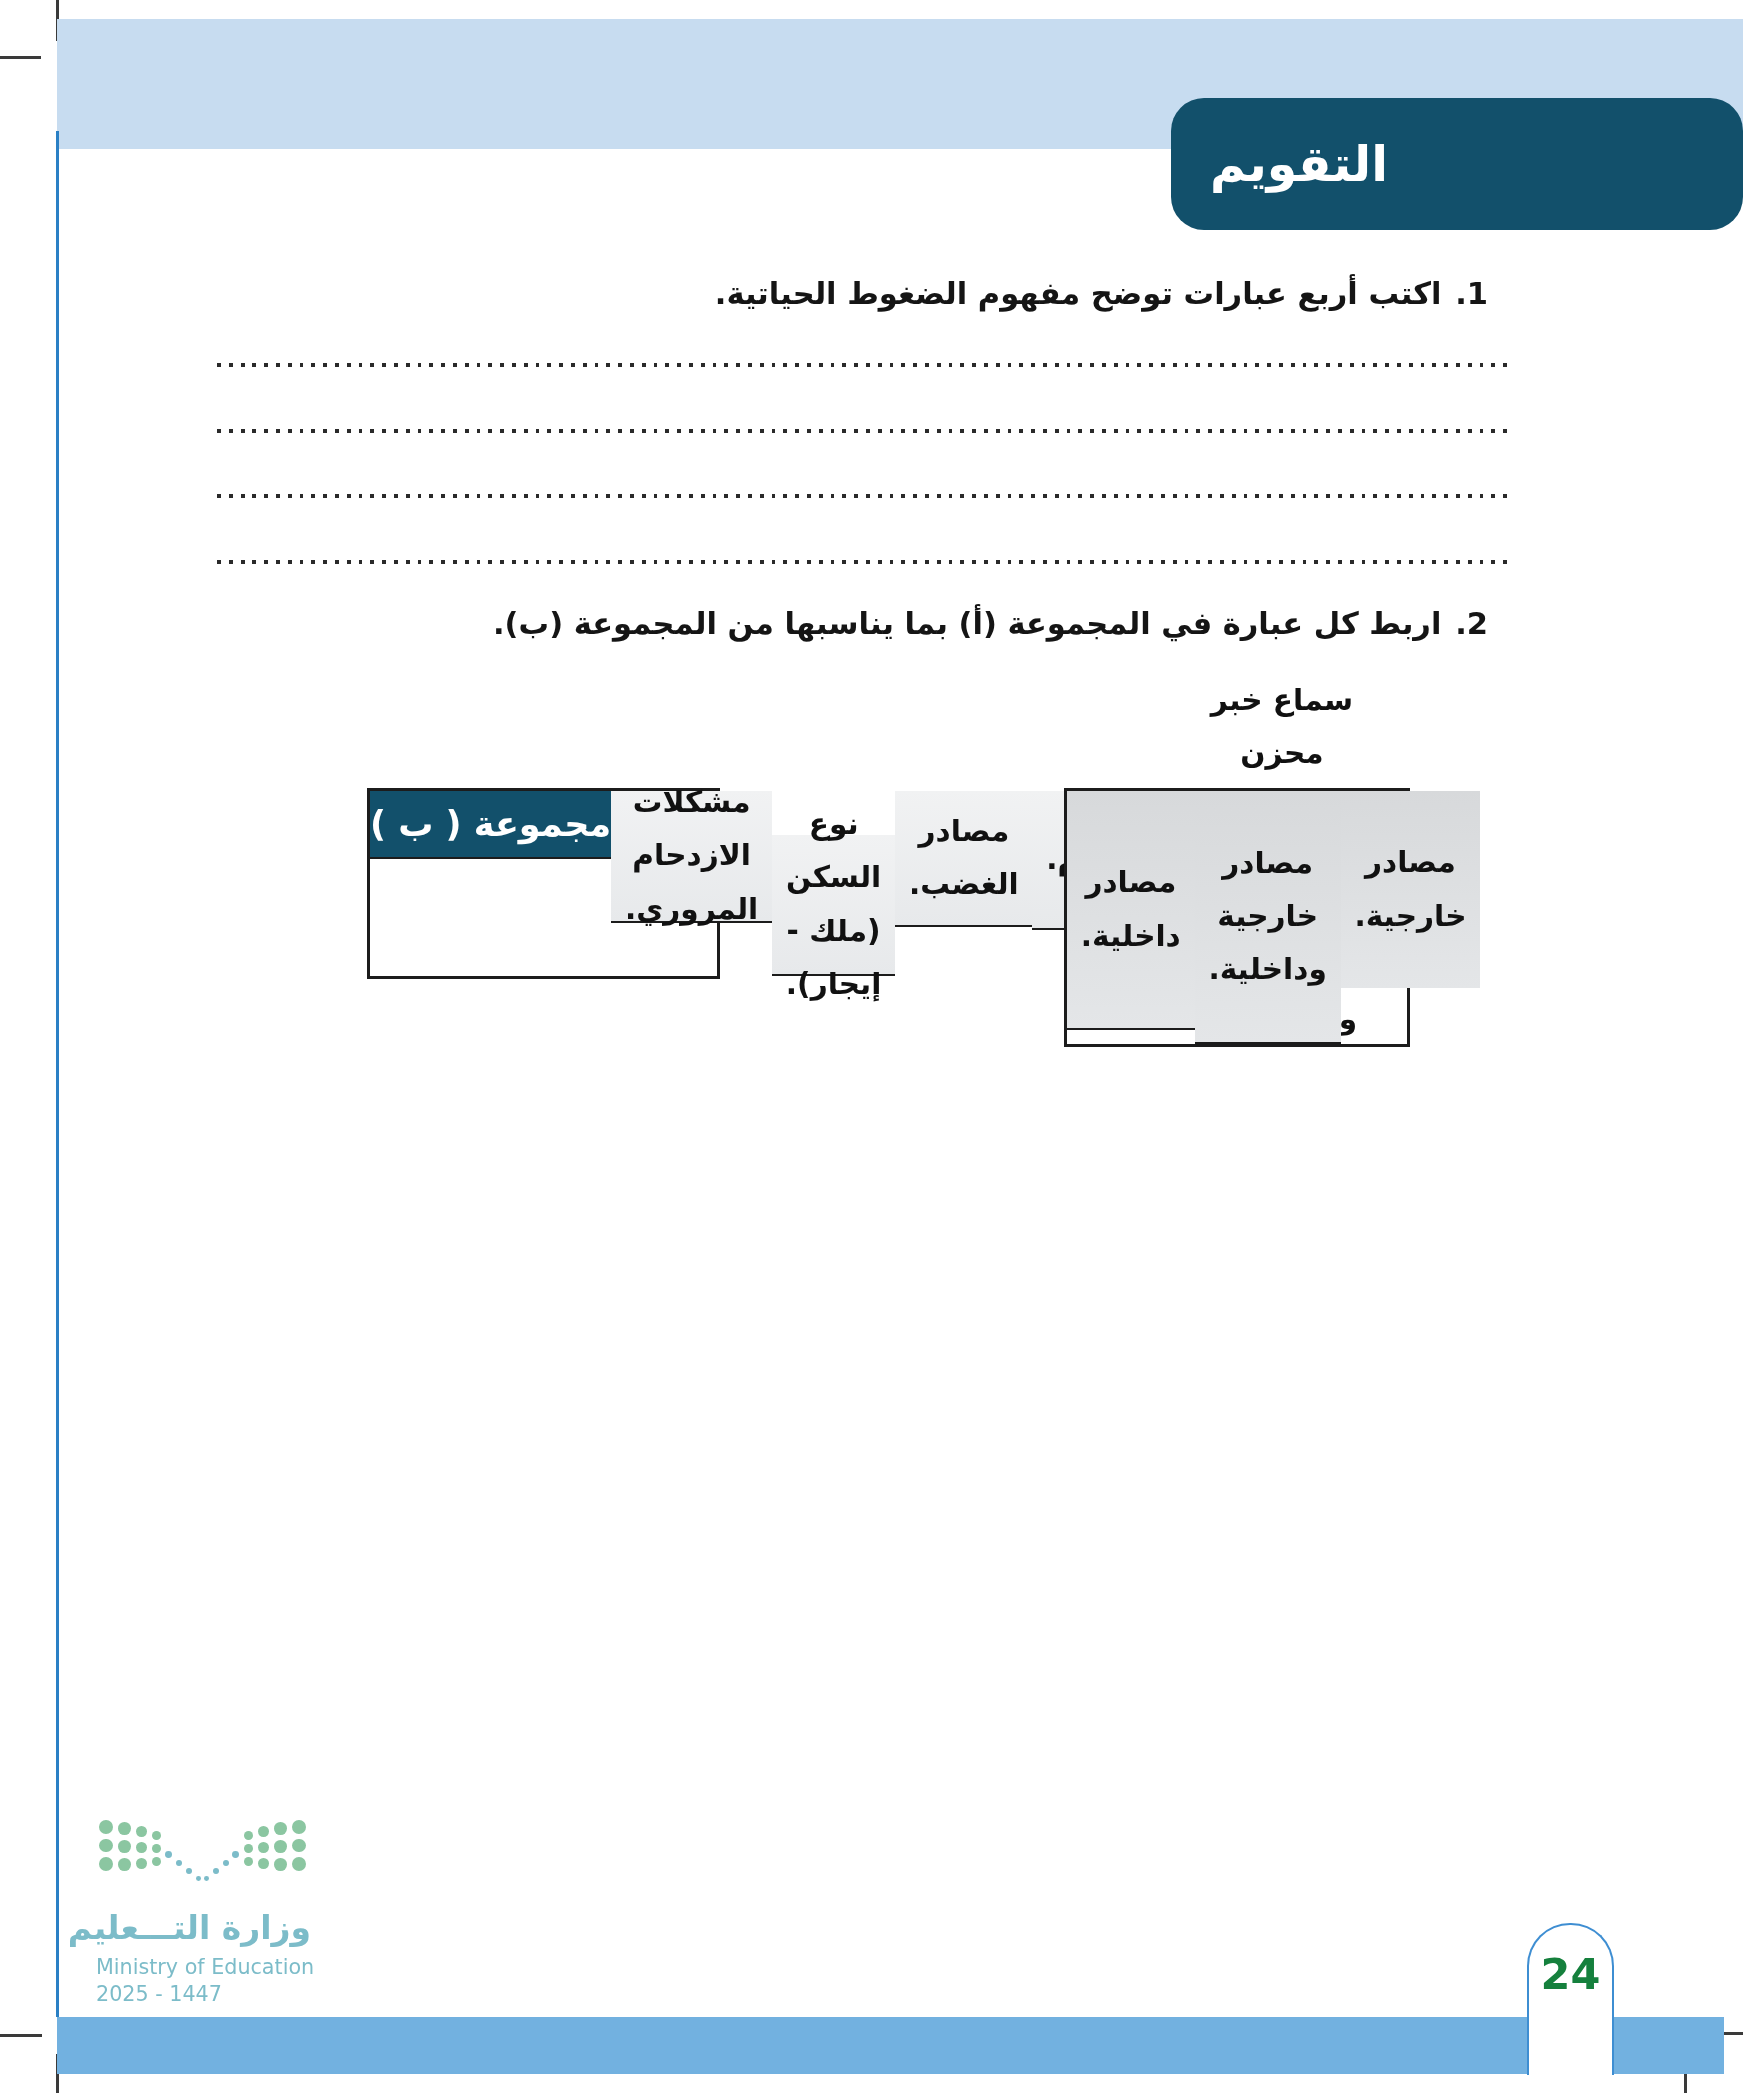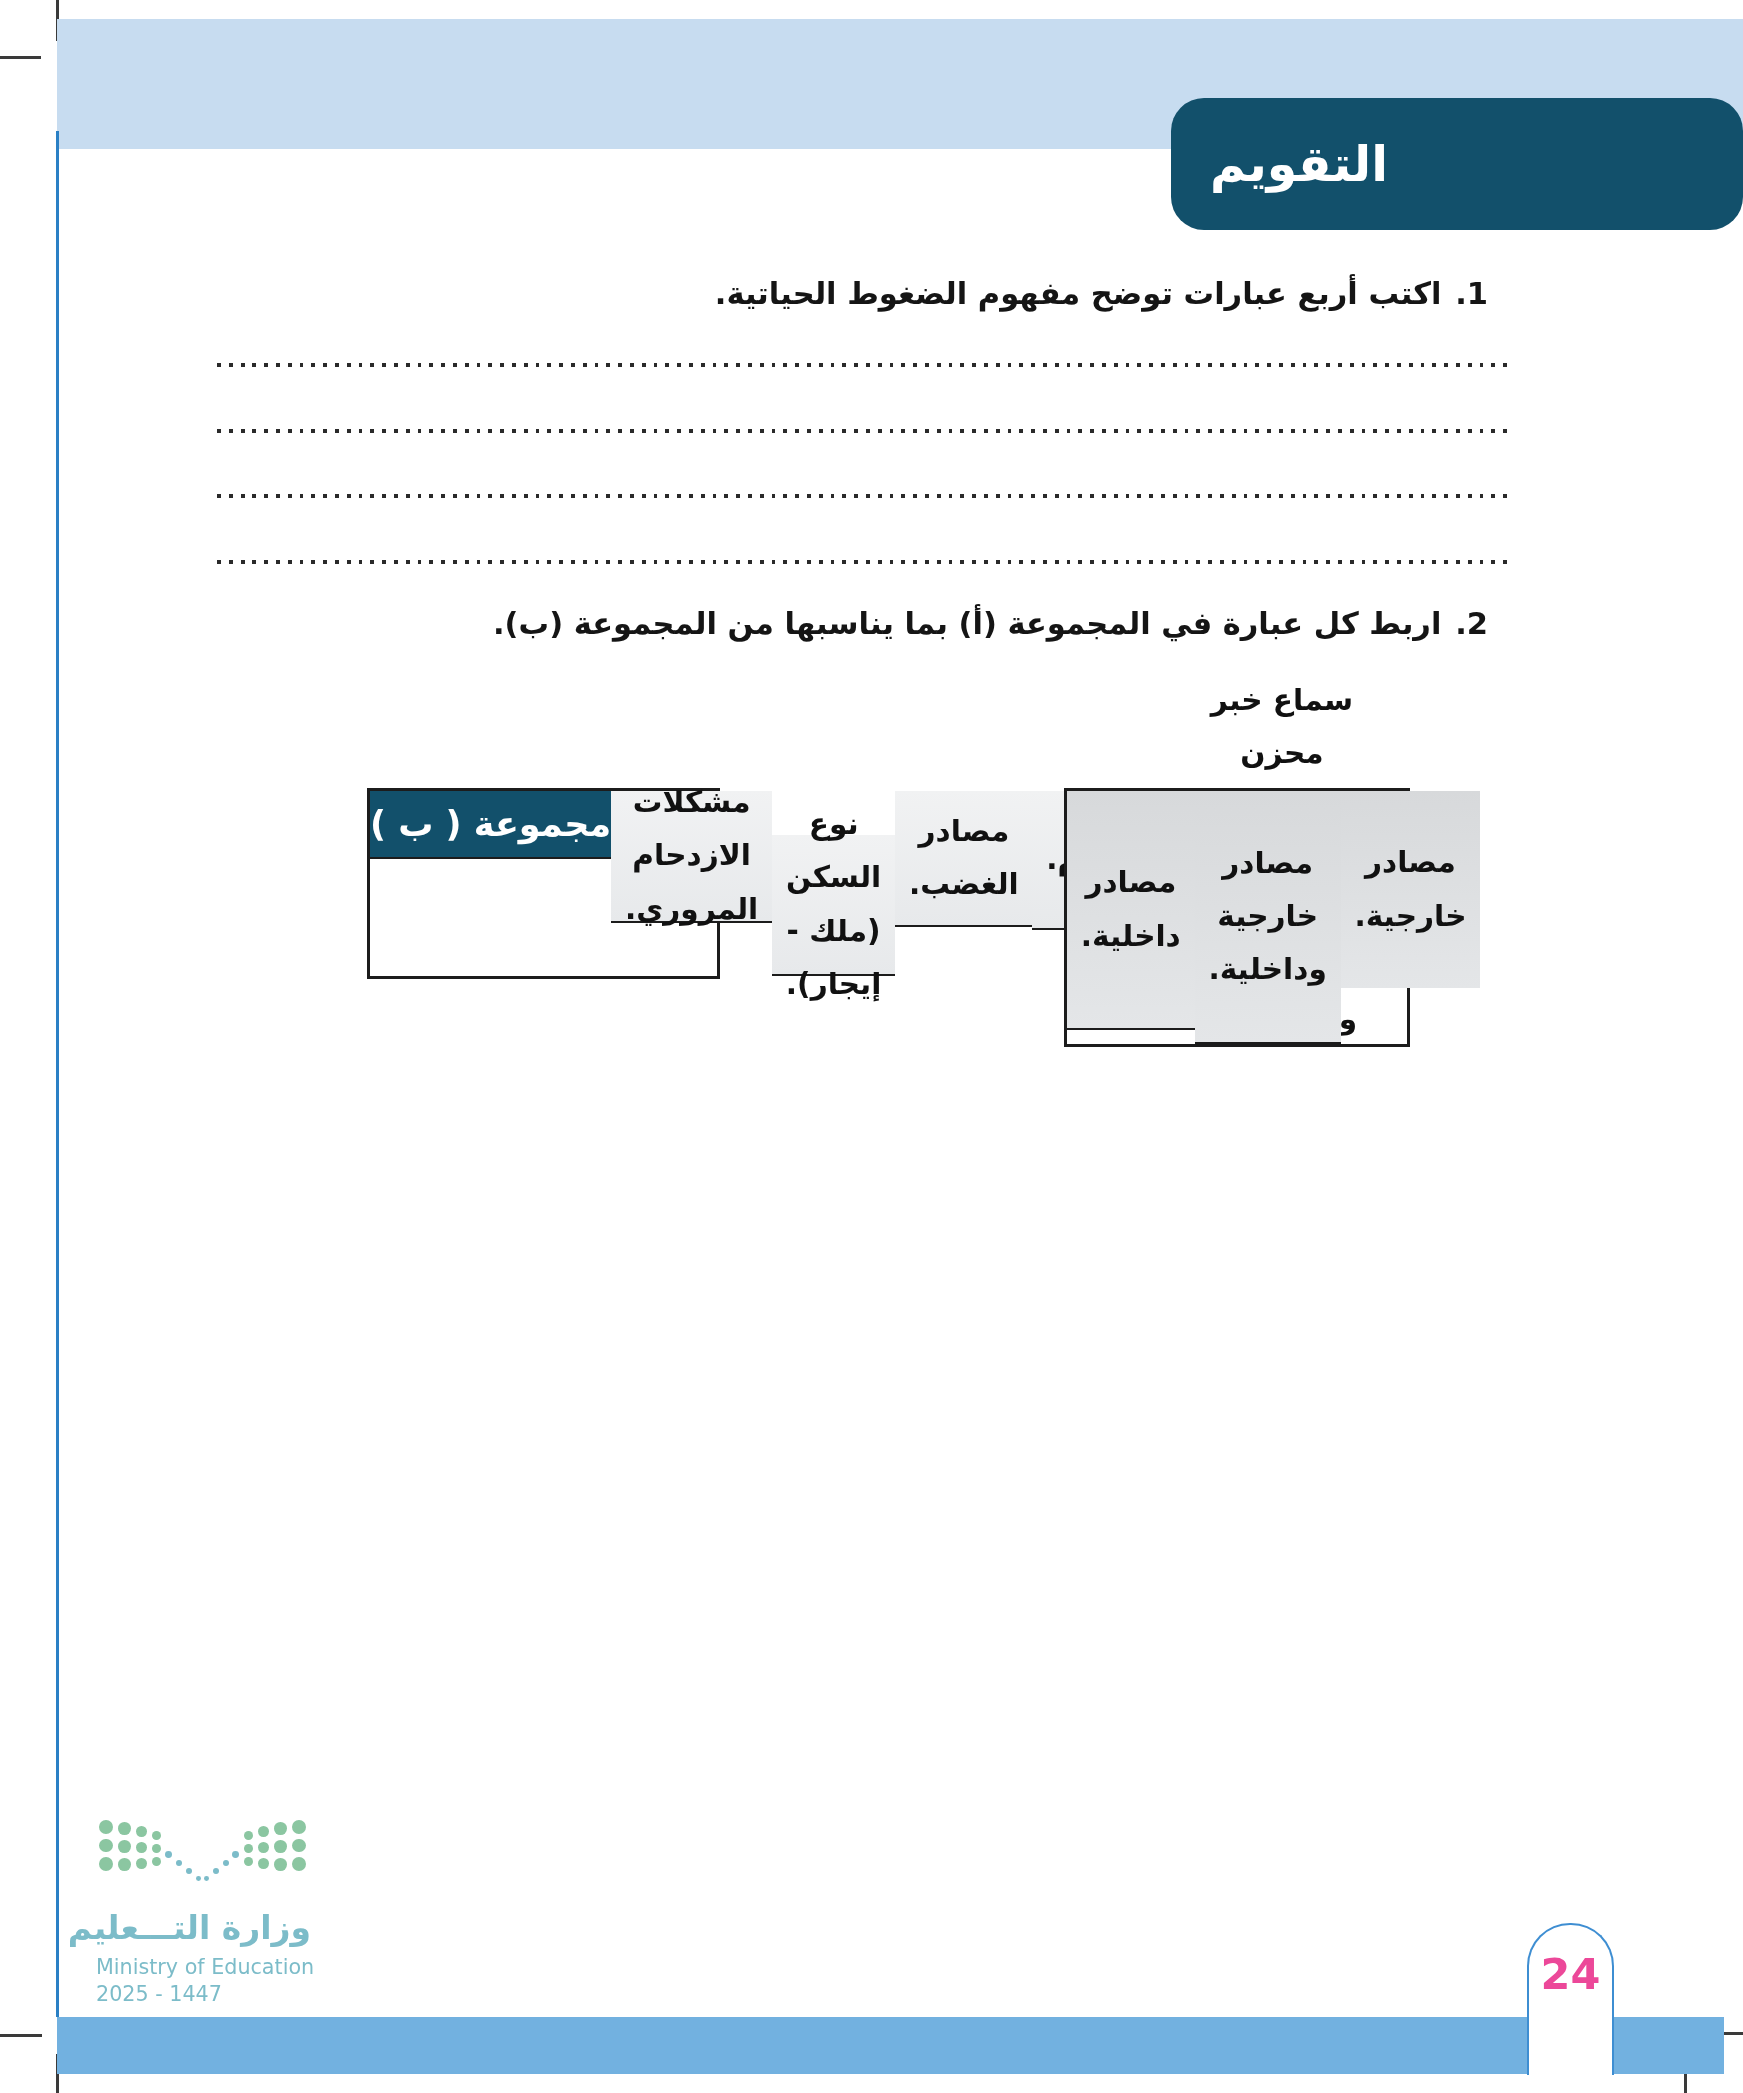--- a/index.html
+++ b/index.html
@@ -103,21 +103,21 @@
   .page-tab{
     position:absolute;left:1527px;top:1923px;width:87px;height:152px;
     background:#fff;
     border:2px solid var(--tab-border,#3e8ed2);border-bottom:none;
     border-radius:43px 43px 0 0;
     box-sizing:border-box;
     z-index:5;
   }
   .page-tab .num{
     position:absolute;left:0;top:23.6px;width:100%;
-    text-align:center;font-size:43px;font-weight:bold;color:#ec4899;
+    text-align:center;font-size:43px;font-weight:bold;color:#15803d;
   }
 </style>
 </head>
 <body>
 
 <div class="page">
 
   <div class="crop" style="left:56px;top:0;width:3px;height:41px;"></div>
   <div class="crop" style="left:0;top:56px;width:41px;height:3px;"></div>
   <div class="crop" style="left:0;top:2034px;width:42px;height:3px;"></div>

